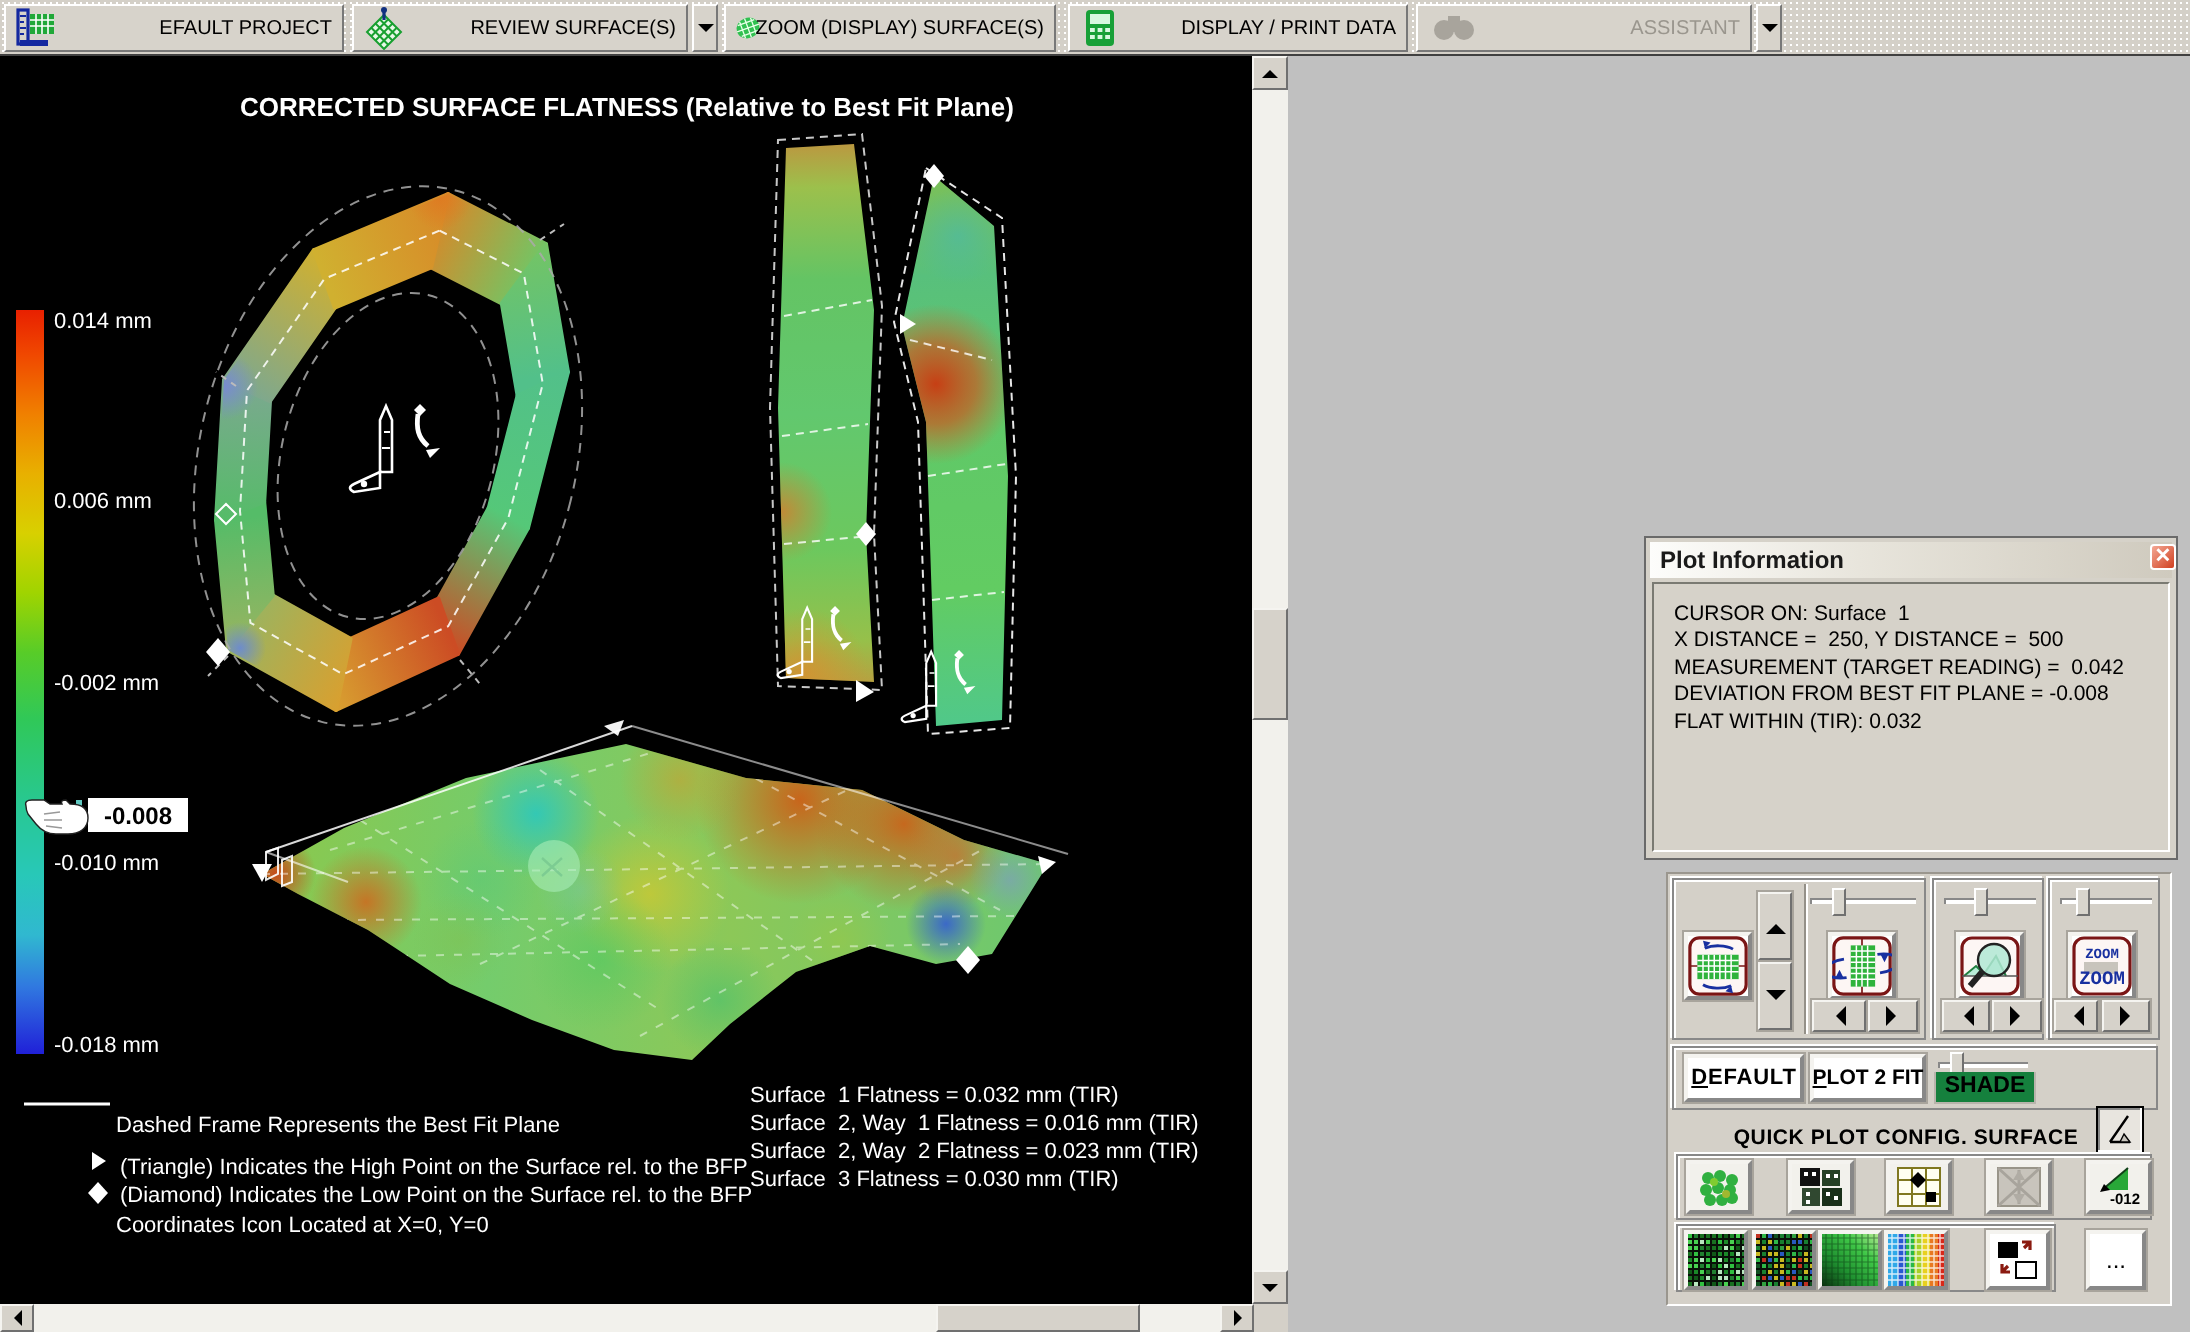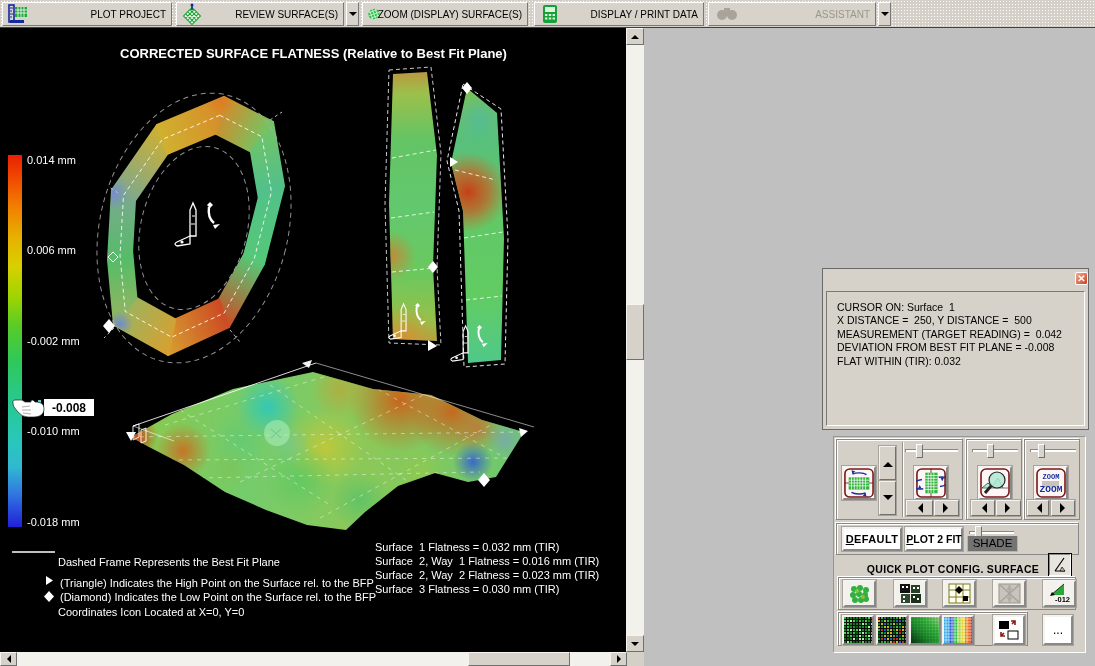--- a/index.html
+++ b/index.html
@@ -309,21 +309,21 @@
   </svg>
 <div class="abs dots" style="left:0;top:0;width:1095px;height:28px;border-bottom:1px solid #404040"></div>
 <div class="tbtn" style="left:2px;width:170px;color:#000">
     <svg width="24" height="22" style="margin-left:5px" viewBox="0 0 24 22">
       <rect x="1" y="2" width="5" height="17" fill="none" stroke="#1428a0" stroke-width="1.6"></rect>
       <path d="M2,5 h3 M2,8 h2 M2,11 h3 M2,14 h2" stroke="#1428a0" stroke-width="1"></path>
       <rect x="7" y="4" width="12" height="10" fill="#20a838"></rect>
       <path d="M7,7 h12 M7,10 h12 M10,4 v10 M13,4 v10 M16,4 v10" stroke="#fff" stroke-width="0.8"></path>
       <rect x="2" y="17" width="14" height="3" fill="#1428a0"></rect>
     </svg>
-    <span class="lbl">PLOT PROJECT</span>
+    <span class="lbl">EFAULT PROJECT</span>
   </div>
 <div class="tbtn" style="left:176px;width:168px;color:#000">
     <svg width="22" height="22" style="margin-left:4px" viewBox="0 0 22 22">
       <g transform="rotate(45 11 13)">
         <rect x="5" y="7" width="12" height="12" fill="#e8f8e8" stroke="#18a030" stroke-width="1"></rect>
         <path d="M5,10 h12 M5,13 h12 M5,16 h12 M8,7 v12 M11,7 v12 M14,7 v12" stroke="#18a030" stroke-width="1"></path>
       </g>
       <path d="M11,2 v5" stroke="#103080" stroke-width="1.6"></path>
       <circle cx="11" cy="2" r="1.5" fill="#103080"></circle>
     </svg>
@@ -382,20 +382,23 @@
 <div class="sb-btn" style="left:0;top:652px;width:17px;height:14px">
     <div class="arr" style="border-right-color:#000;margin-left:-4px"></div>
   </div>
 <div class="sb-btn" style="left:610px;top:652px;width:17px;height:14px">
     <div class="arr" style="border-left-color:#000;margin-left:4px"></div>
   </div>
 <div class="sb-btn" style="left:468px;top:652px;width:102px;height:14px"></div>
 <div class="abs" style="left:627px;top:652px;width:17px;height:14px;background:#d4d0c8"></div>
 <div class="abs" style="left:644px;top:28px;width:451px;height:638px;background:#c0c0c0"></div>
 <div class="abs" style="left:822px;top:268px;width:267px;height:162px;background:#d6d2c9;border:1px solid #6a6a6a">
+    <div class="abs" style="left:2px;top:2px;width:261px;height:18px;background:linear-gradient(90deg,#fdfdfb,#e8e5dc 40%,#cfcabe);display:flex;align-items:center">
+      <span style="font-size:12px;font-weight:bold;color:#1a1a1a;margin-left:5px">Plot Information</span>
+    </div>
     <div class="abs" style="left:252px;top:3px;width:13px;height:13px;background:linear-gradient(135deg,#f4a894,#d04020);border:1px solid #fff;border-radius:2px;color:#fff;font-size:10px;font-weight:bold;text-align:center;line-height:12px">✕</div>
     <div class="abs" style="left:3px;top:22px;width:259px;height:135px;background:#d6d2c9;border-top:1.5px solid #7a7a72;border-left:1.5px solid #7a7a72;border-right:1.5px solid #fff;border-bottom:1.5px solid #fff;font-size:10.5px;color:#000;line-height:13.4px;padding:9px 0 0 10px">CURSOR ON: Surface&nbsp; 1<br>X DISTANCE =&nbsp; 250, Y DISTANCE =&nbsp; 500<br>MEASUREMENT (TARGET READING) =&nbsp; 0.042<br>DEVIATION FROM BEST FIT PLANE = -0.008<br>FLAT WITHIN (TIR): 0.032</div>
   </div>
 <div class="abs" style="left:833px;top:436px;width:253px;height:217px;background:#d4d0c8;border-top:1px solid #9a968e;border-left:1px solid #9a968e;border-right:1px solid #fff;border-bottom:1px solid #fff"></div>
 <div class="abs groove" style="left:836px;top:439px;width:127px;height:81px"></div>
 <div class="abs groove" style="left:966px;top:439px;width:56px;height:81px"></div>
 <div class="abs groove" style="left:1024px;top:439px;width:56px;height:81px"></div>
 <div class="abs raised2" style="left:842px;top:466px;width:34px;height:34px;display:flex;align-items:center;justify-content:center">
     <svg width="32" height="32" viewBox="0 0 32 32">
       <rect x="1" y="1" width="30" height="30" rx="5" fill="#fdf6f4" stroke="#7a1515" stroke-width="1.7"></rect>
@@ -468,21 +471,21 @@
   </div>
 <div class="abs groove" style="left:836px;top:523px;width:243px;height:32px"></div>
 <div class="abs raised2" style="left:842px;top:527px;width:60px;height:24px;font-size:11px;font-weight:bold;letter-spacing:0.4px;white-space:nowrap;display:flex;align-items:center;justify-content:center">
     <span><u>D</u>EFAULT</span>
   </div>
 <div class="abs raised2" style="left:905px;top:527px;width:58px;height:24px;font-size:10.5px;font-weight:bold;white-space:nowrap;display:flex;align-items:center;justify-content:center">
     <span><u>P</u>LOT 2 FIT</span>
   </div>
 <div class="abs" style="left:969px;top:531px;width:45px;height:3px;background:#fff;border-top:1px solid #888;border-left:1px solid #888"></div>
 <div class="abs" style="left:975px;top:526px;width:7px;height:14px;background:#d8d5cd;border-top:1px solid #fff;border-left:1px solid #fff;border-right:1px solid #707070;border-bottom:1px solid #707070"></div>
-<div class="abs" style="left:967px;top:536px;width:51px;height:16px;background:#737373;font-size:11.5px;font-weight:normal;text-align:center;line-height:15px;border:1px solid #b8b4ac;border-top:none">SHADE</div>
+<div class="abs" style="left:967px;top:536px;width:51px;height:16px;background:#15803d;font-size:11.5px;font-weight:bold;text-align:center;line-height:15px;border:1px solid #b8b4ac;border-top:none">SHADE</div>
 <div class="abs" style="left:848px;top:563px;width:210px;text-align:center;font-size:10.5px;font-weight:bold;letter-spacing:0.3px;color:#000">QUICK PLOT CONFIG. SURFACE</div>
 <div class="abs" style="left:1048px;top:553px;width:24px;height:24px;background:#e8e5df;border:1px solid #000;box-shadow:-1px -1px 0 #fff inset,1px 1px 0 #888 inset"><svg width="22" height="22">
       <path d="M15,4 L6,17 M6,17 h10" stroke="#000" stroke-width="1.2" fill="none"></path>
       <path d="M13,13 l3,4 -5,0 Z" fill="#c8c4bc" stroke="#000" stroke-width="0.7"></path>
     </svg></div>
 <div class="abs groove" style="left:838px;top:577px;width:238px;height:33px"></div>
 <div class="abs raised2" style="left:843px;top:580px;width:33px;height:27px;display:flex;align-items:center;justify-content:center;background:#f2f1ec">
     <svg width="26" height="24" viewBox="0 0 26 24">
       <g fill="#30b040">
         <circle cx="7" cy="7" r="3"></circle>

